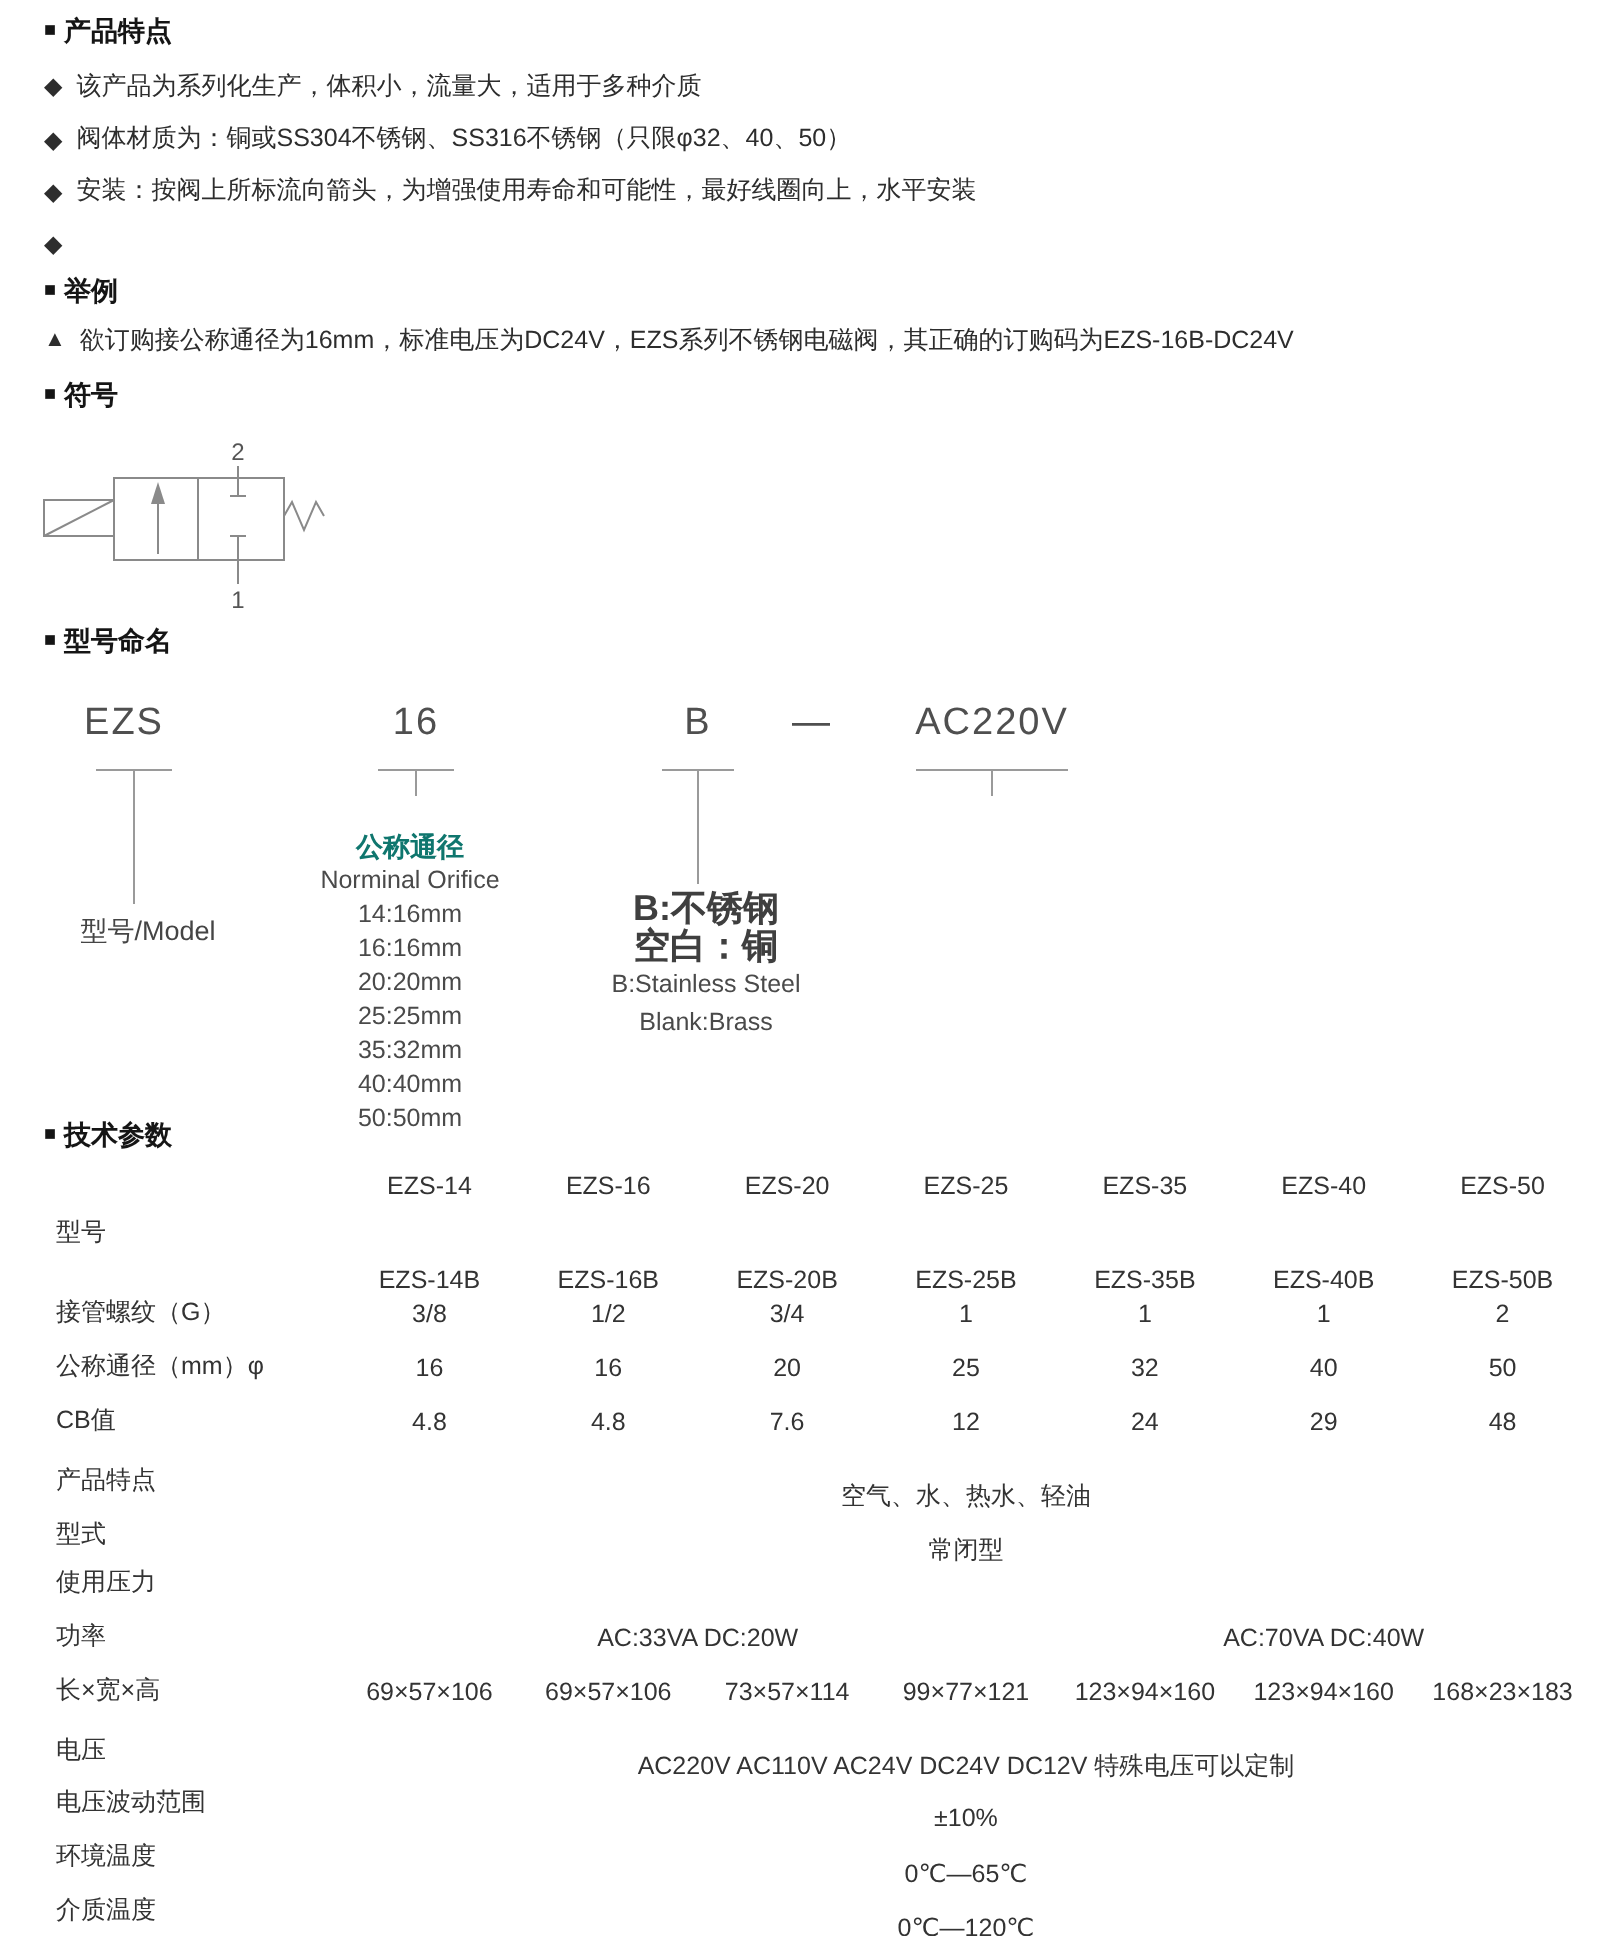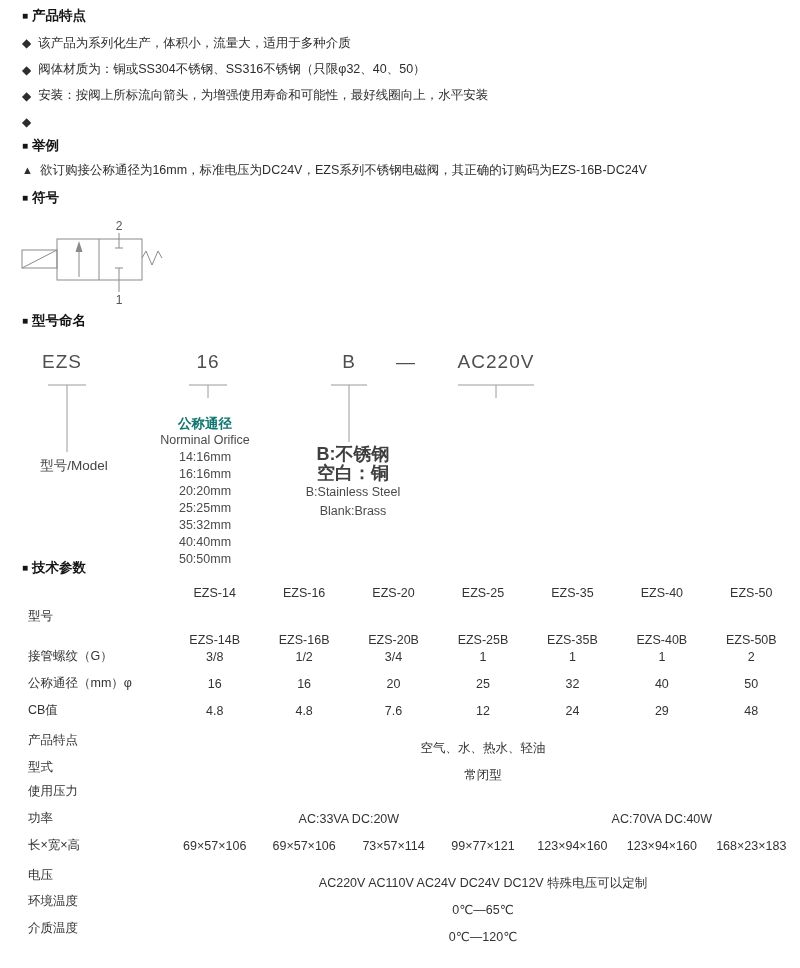--- a/index.html
+++ b/index.html
@@ -243,20 +243,24 @@
         <div class="t-cell">99×77×121</div>
         <div class="t-cell">123×94×160</div>
         <div class="t-cell">123×94×160</div>
         <div class="t-cell">168×23×183</div>
       </div>
       <div class="t-row">
         <div class="t-label">电压</div>
         <div class="t-cell span7">AC220V AC110V AC24V DC24V DC12V 特殊电压可以定制</div>
       </div>
       <div class="t-row">
+        <div class="t-label">电压波动范围</div>
+        <div class="t-cell span7">±10%</div>
+      </div>
+      <div class="t-row">
         <div class="t-label">环境温度</div>
         <div class="t-cell span7">0℃—65℃</div>
       </div>
       <div class="t-row">
         <div class="t-label">介质温度</div>
         <div class="t-cell span7">0℃—120℃</div>
       </div>
     </div>
 
 </div>

